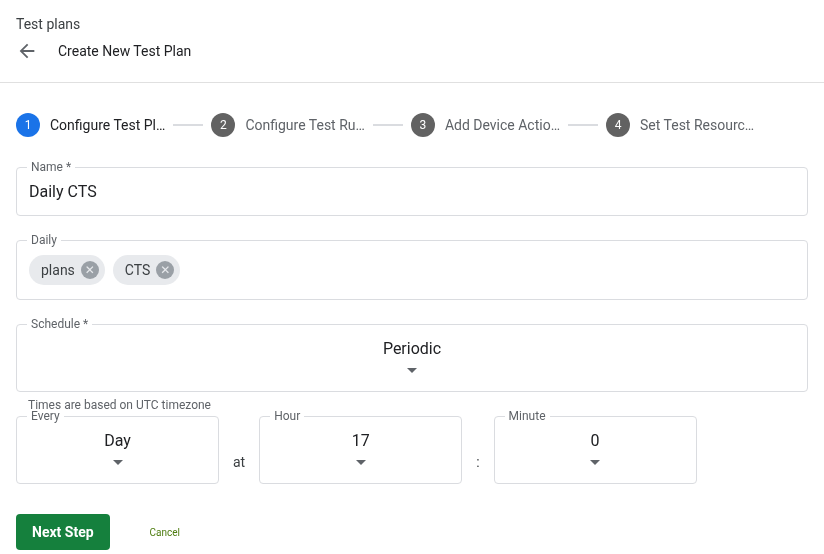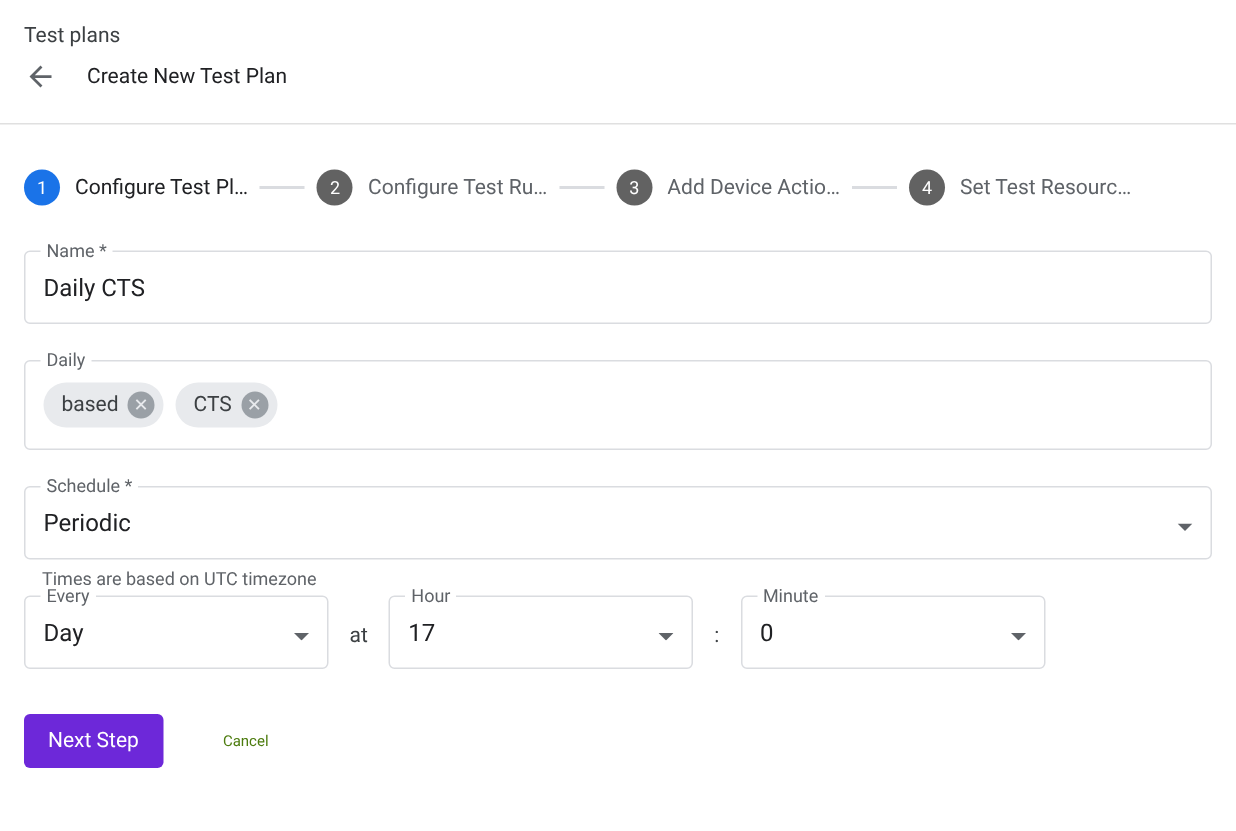--- a/index.html
+++ b/index.html
@@ -143,20 +143,21 @@
       align-items: center;
       justify-content: center;
       cursor: pointer;
       font-size: 12px;
       line-height: 1;
     }
     .select-field {
       display: flex;
       align-items: center;
       justify-content: space-between;
+      flex-direction: column;
     }
     .select-value {
       font-size: 16px;
       color: #202124;
     }
     .dropdown-arrow {
       color: #5f6368;
     }
     .dropdown-arrow svg {
       width: 10px;
@@ -182,27 +183,27 @@
       font-size: 14px;
       color: #3c4043;
       padding-bottom: 14px;
     }
     .button-row {
       display: flex;
       gap: 40px;
       align-items: center;
     }
     .btn-primary {
-      background: #6d28d9;
+      background: #15803d;
       color: #fff;
       border: none;
       border-radius: 4px;
       padding: 10px 16px;
       font-size: 14px;
-      font-weight: 400;
+      font-weight: 700;
       cursor: pointer;
       font-family: inherit;
     }
     .btn-text {
       background: none;
       border: none;
       color: #4d7c0f;
       font-size: 10px;
       font-weight: 400;
       cursor: pointer;
@@ -254,21 +255,21 @@
       <span class="form-field-label">Name *</span>
       <input class="form-input" type="text" value="Daily CTS" style="">
     </div>
   </div>
 
   <div class="form-field">
     <div class="form-field-outline">
       <span class="form-field-label">Daily</span>
       <div class="chips-container">
         <span class="chip">
-          <span>based</span>
+          <span>plans</span>
           <span class="chip-remove">✕</span>
         </span>
         <span class="chip">
           <span>CTS</span>
           <span class="chip-remove">✕</span>
         </span>
       </div>
     </div>
   </div>
 

